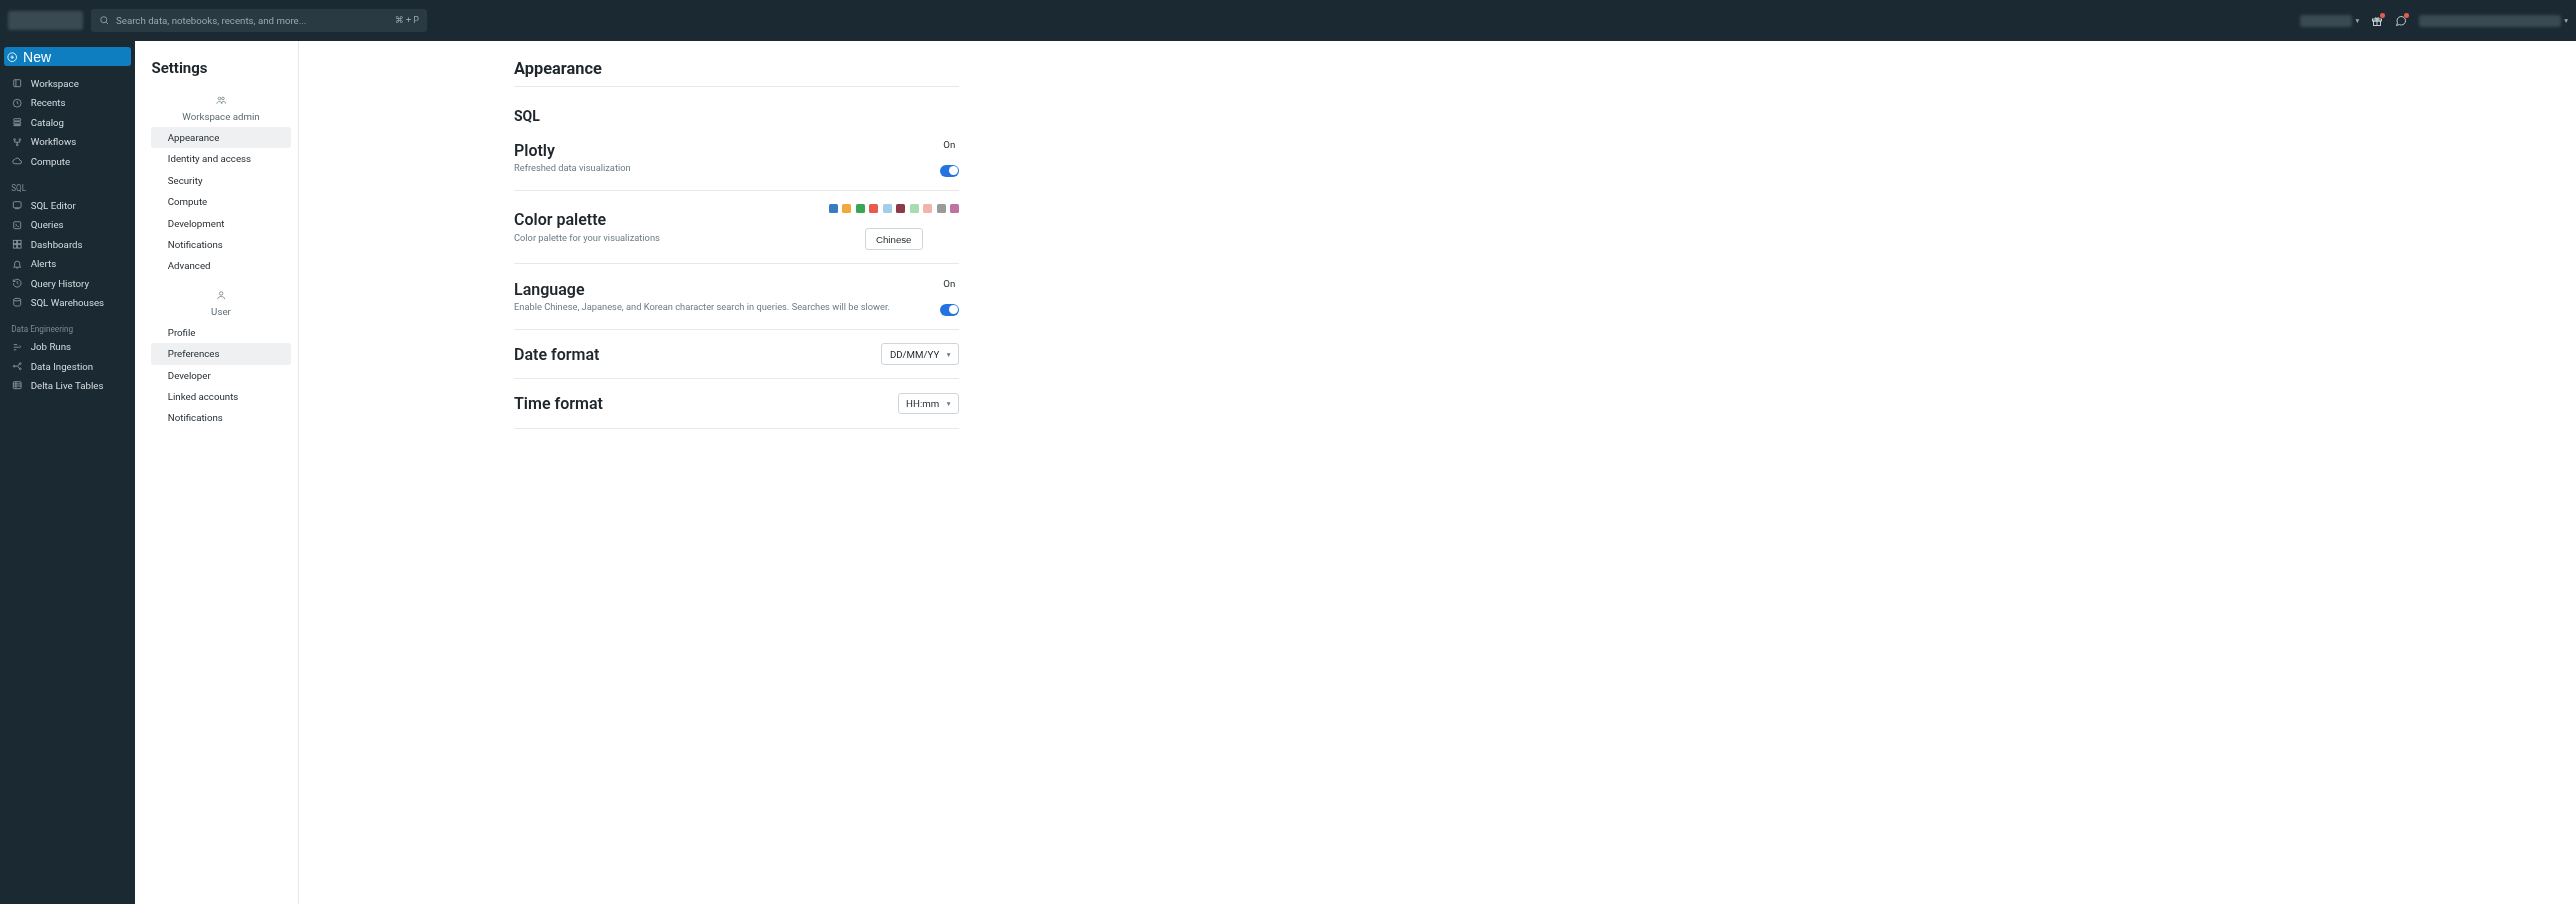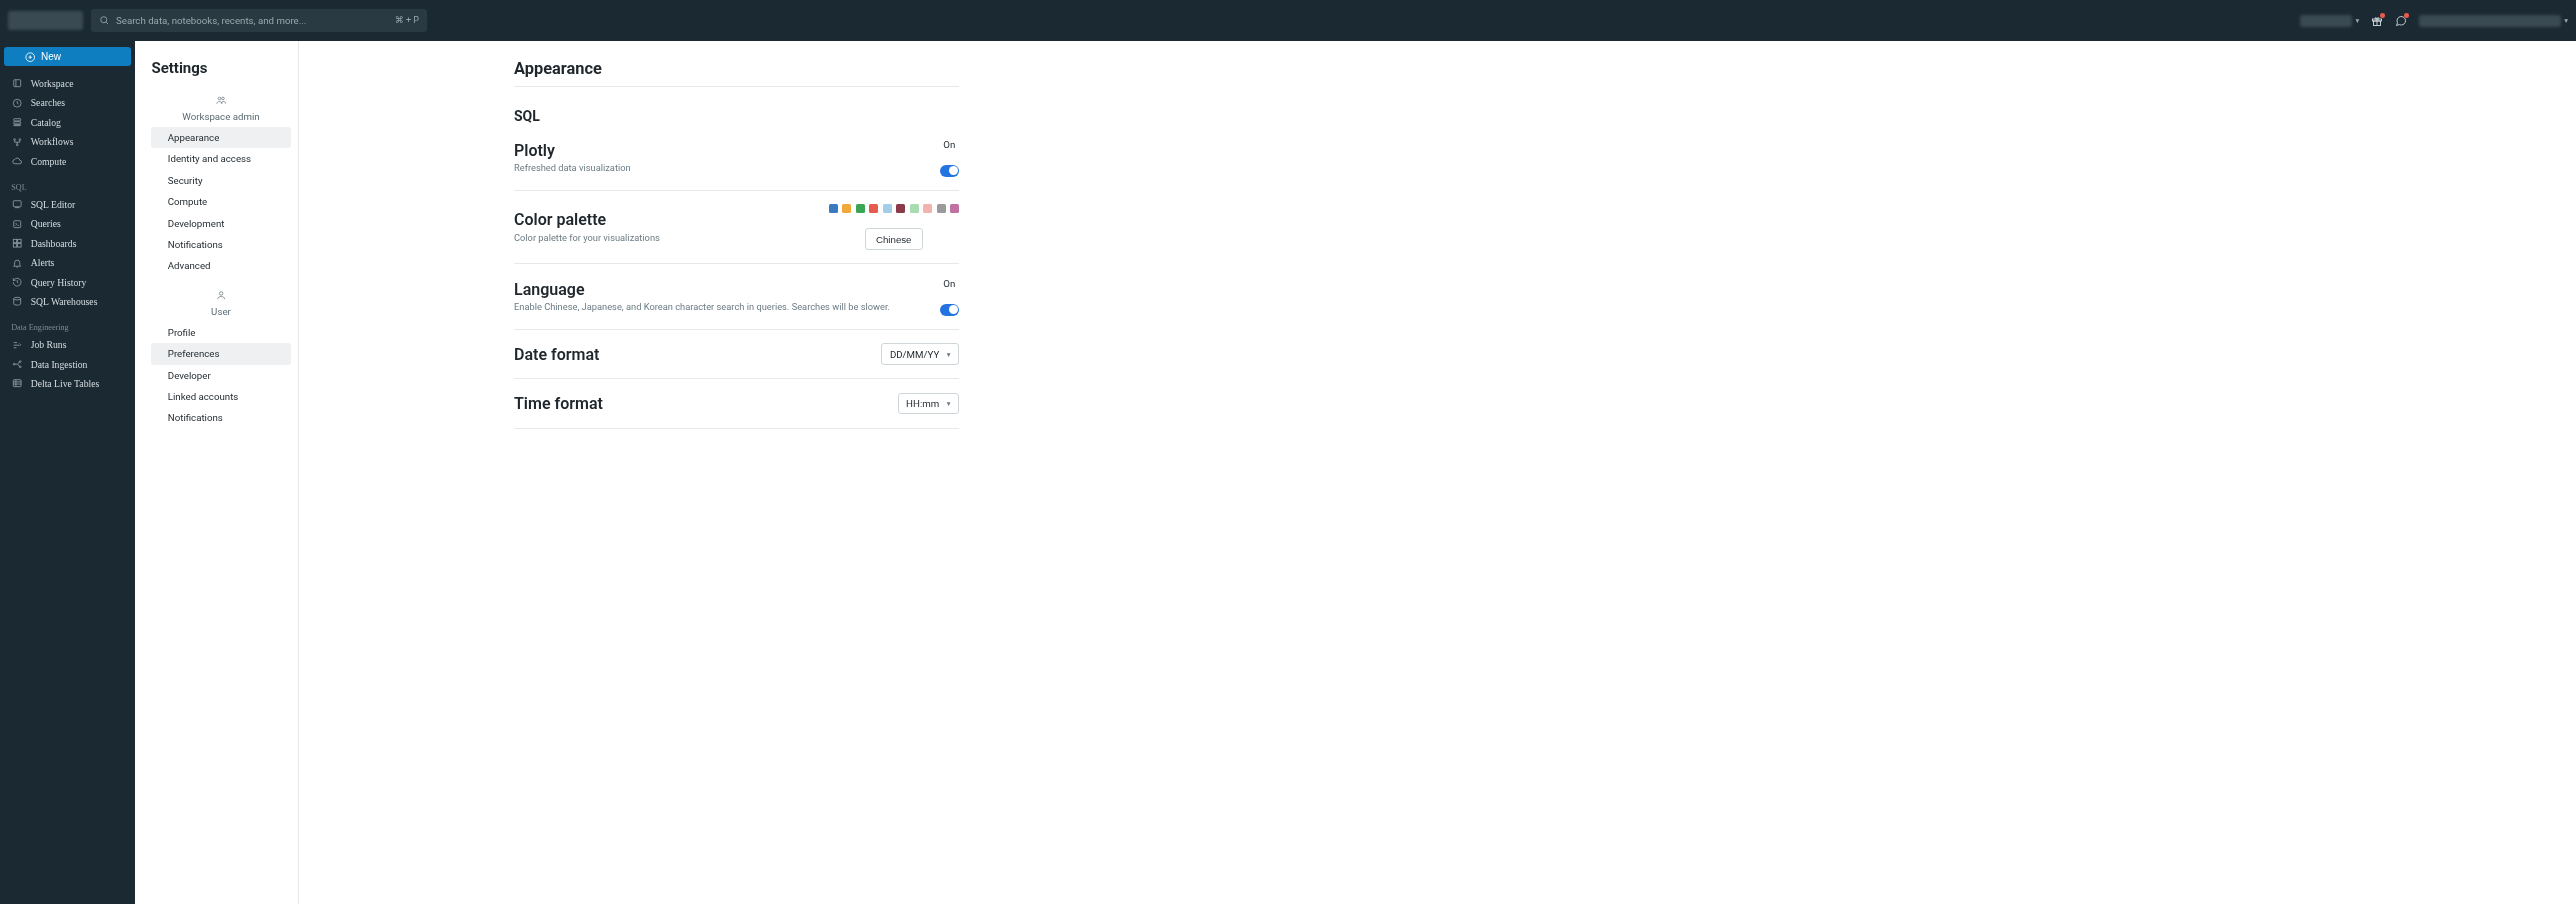--- a/index.html
+++ b/index.html
@@ -57,25 +57,25 @@
     color: #d5dde2;
     padding: 6px 3.7px;
     overflow-y: auto;
   }
   .new-btn {
     display:flex; align-items:center; gap:6px;
     background:#0e7ec0;
     color:#fff;
     border:none; border-radius:3px;
     height:19.4px; width:100%;
-    padding:0 21px;
-    font-size:10px; font-weight:500;
+    padding:0 3px;
+    font-size:14px; font-weight:500;
     cursor:pointer;
   }
-  .nav-group { margin-top:7.5px;font-family:Liberation Serif, serif; }
+  .nav-group { margin-top:7.5px; }
   .nav-heading { font-size:8.2px; color:#7d8a91; padding:4.5px 7.5px 3px; }
   .nav-item {
     display:flex; align-items:center; gap:7.5px;
     height:19.4px;
     padding:0 7.5px;
     color:#d5dde2;
     font-size:9.7px;
     border-radius:2.2px;
     cursor:pointer;
   }
@@ -244,21 +244,21 @@
           </span>
         <span>Workspace</span>
       </div>
       <div class="nav-item">
         <span class="nav-icon">
             <svg width="10.4" height="10.4" viewBox="0 0 24 24" fill="none" stroke="currentColor" stroke-width="1.8">
               <circle cx="12" cy="12" r="9"></circle>
               <polyline points="12 7 12 12 15 14"></polyline>
             </svg>
           </span>
-        <span>Searches</span>
+        <span>Recents</span>
       </div>
       <div class="nav-item">
         <span class="nav-icon">
             <svg width="10.4" height="10.4" viewBox="0 0 24 24" fill="none" stroke="currentColor" stroke-width="1.8">
               <rect x="4" y="4" width="16" height="5" rx="1"></rect>
               <rect x="4" y="11" width="16" height="5" rx="1"></rect>
               <rect x="4" y="18" width="16" height="2" rx="1"></rect>
             </svg>
           </span>
         <span>Catalog</span>

